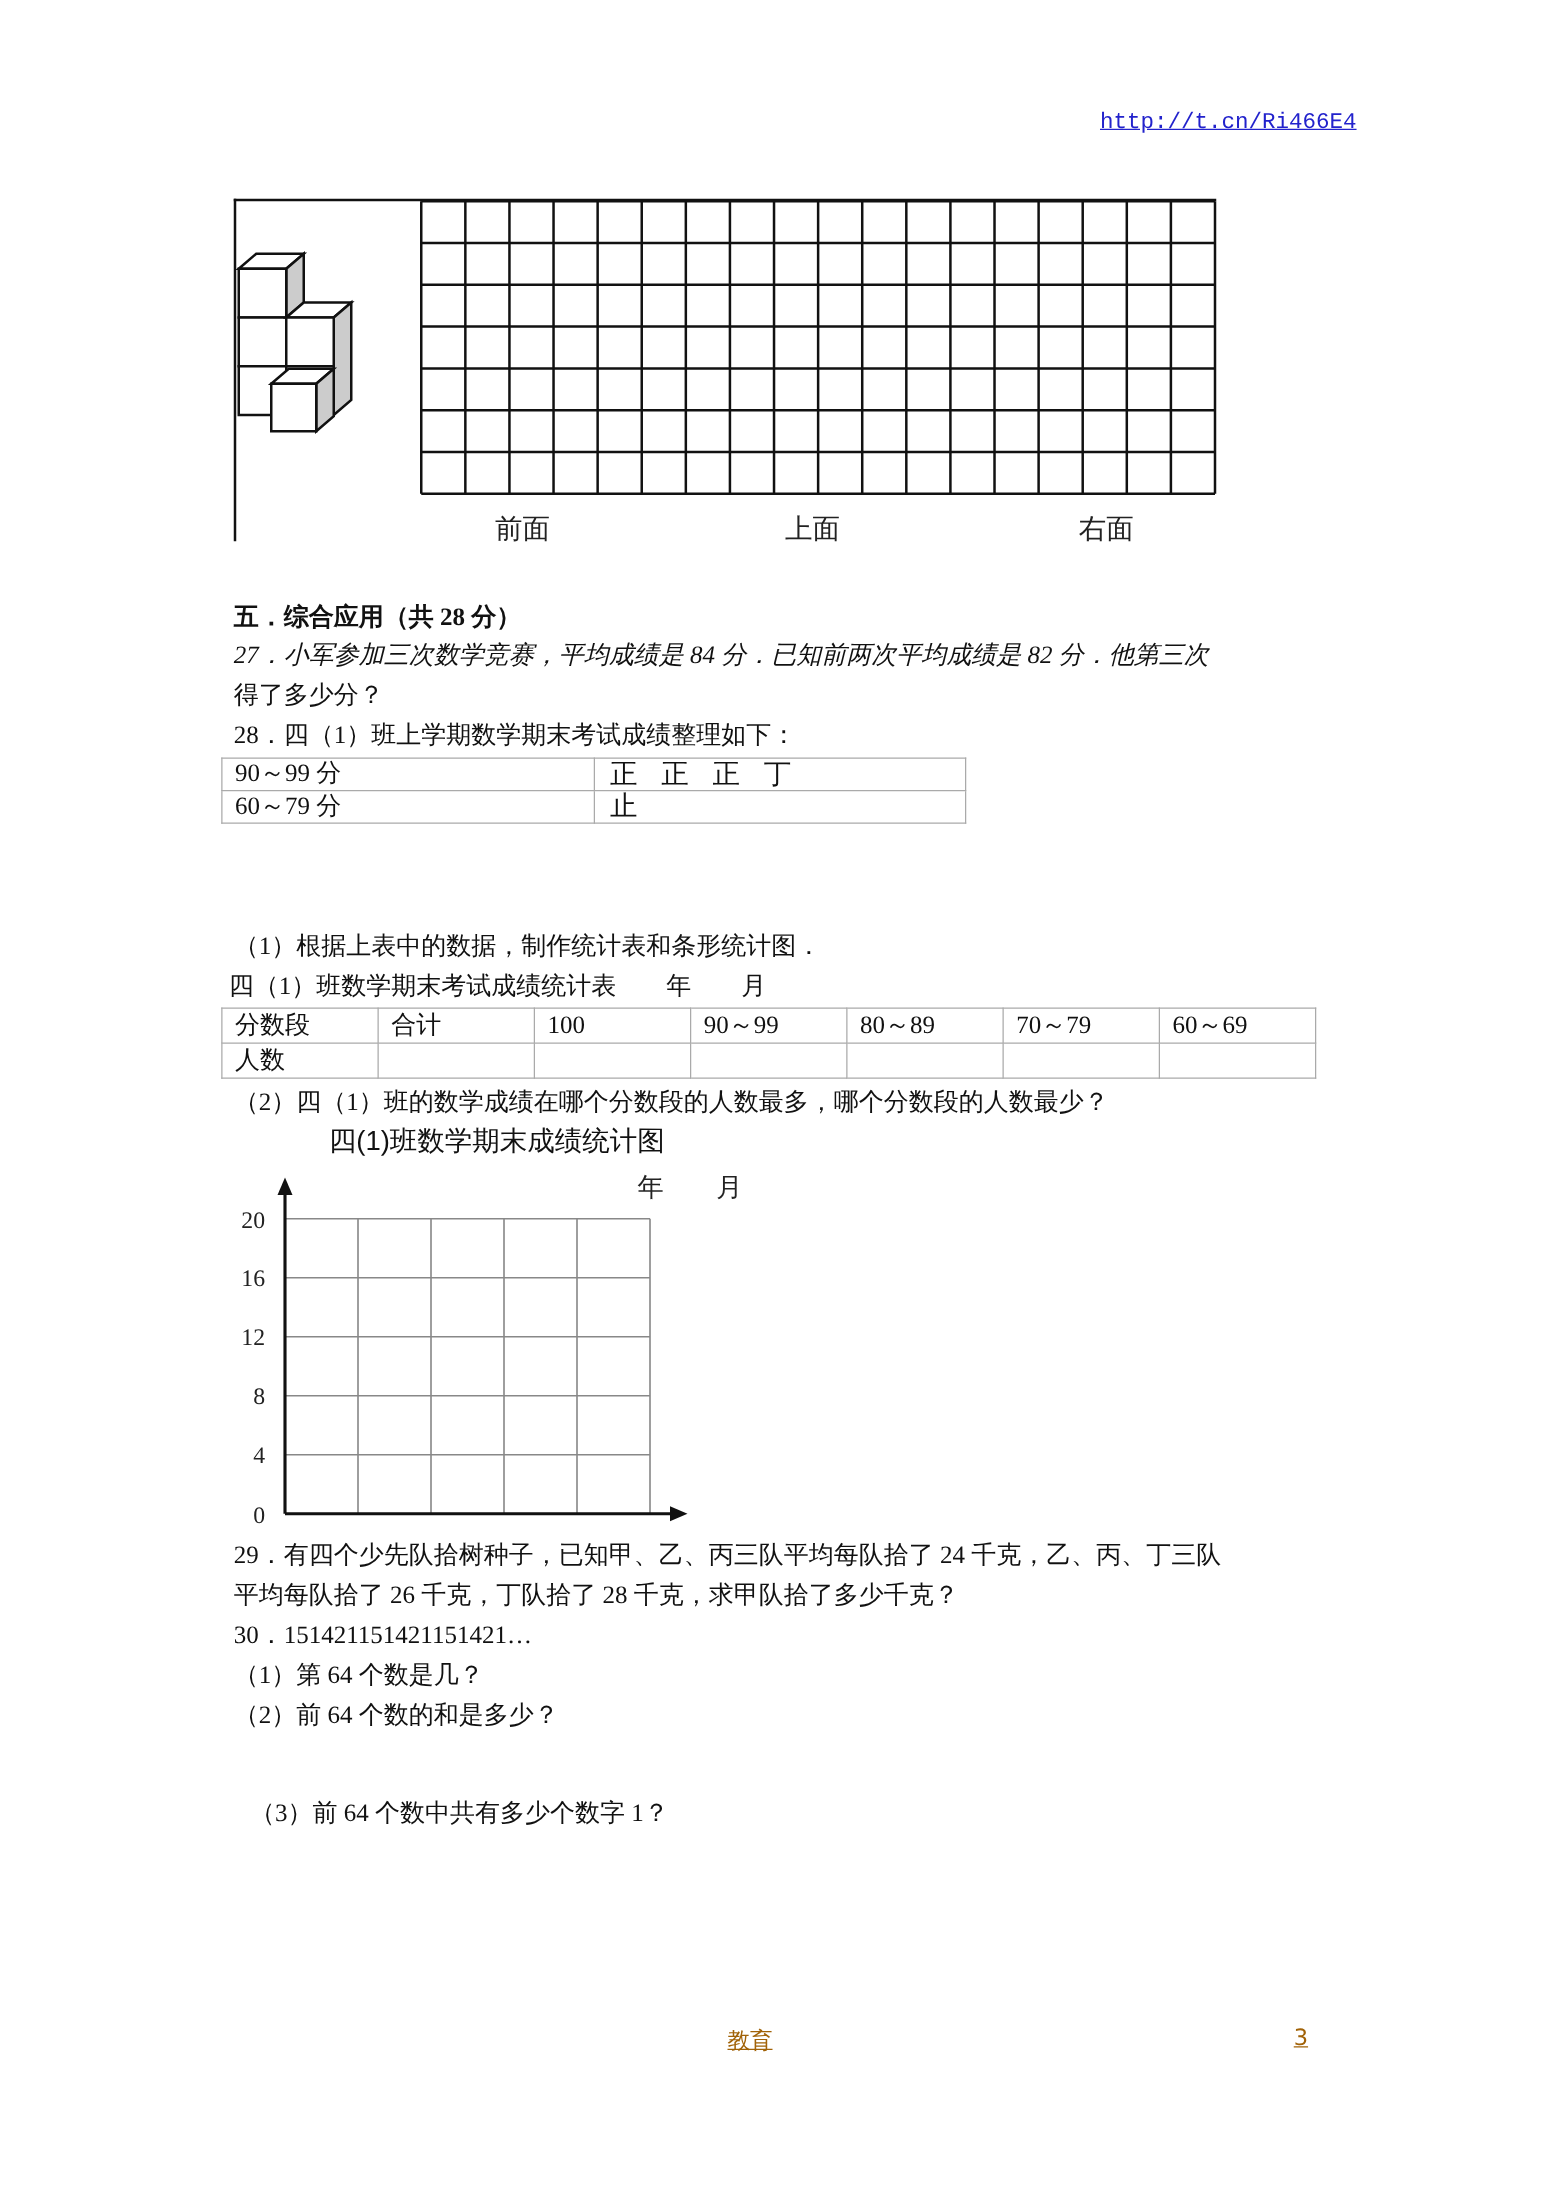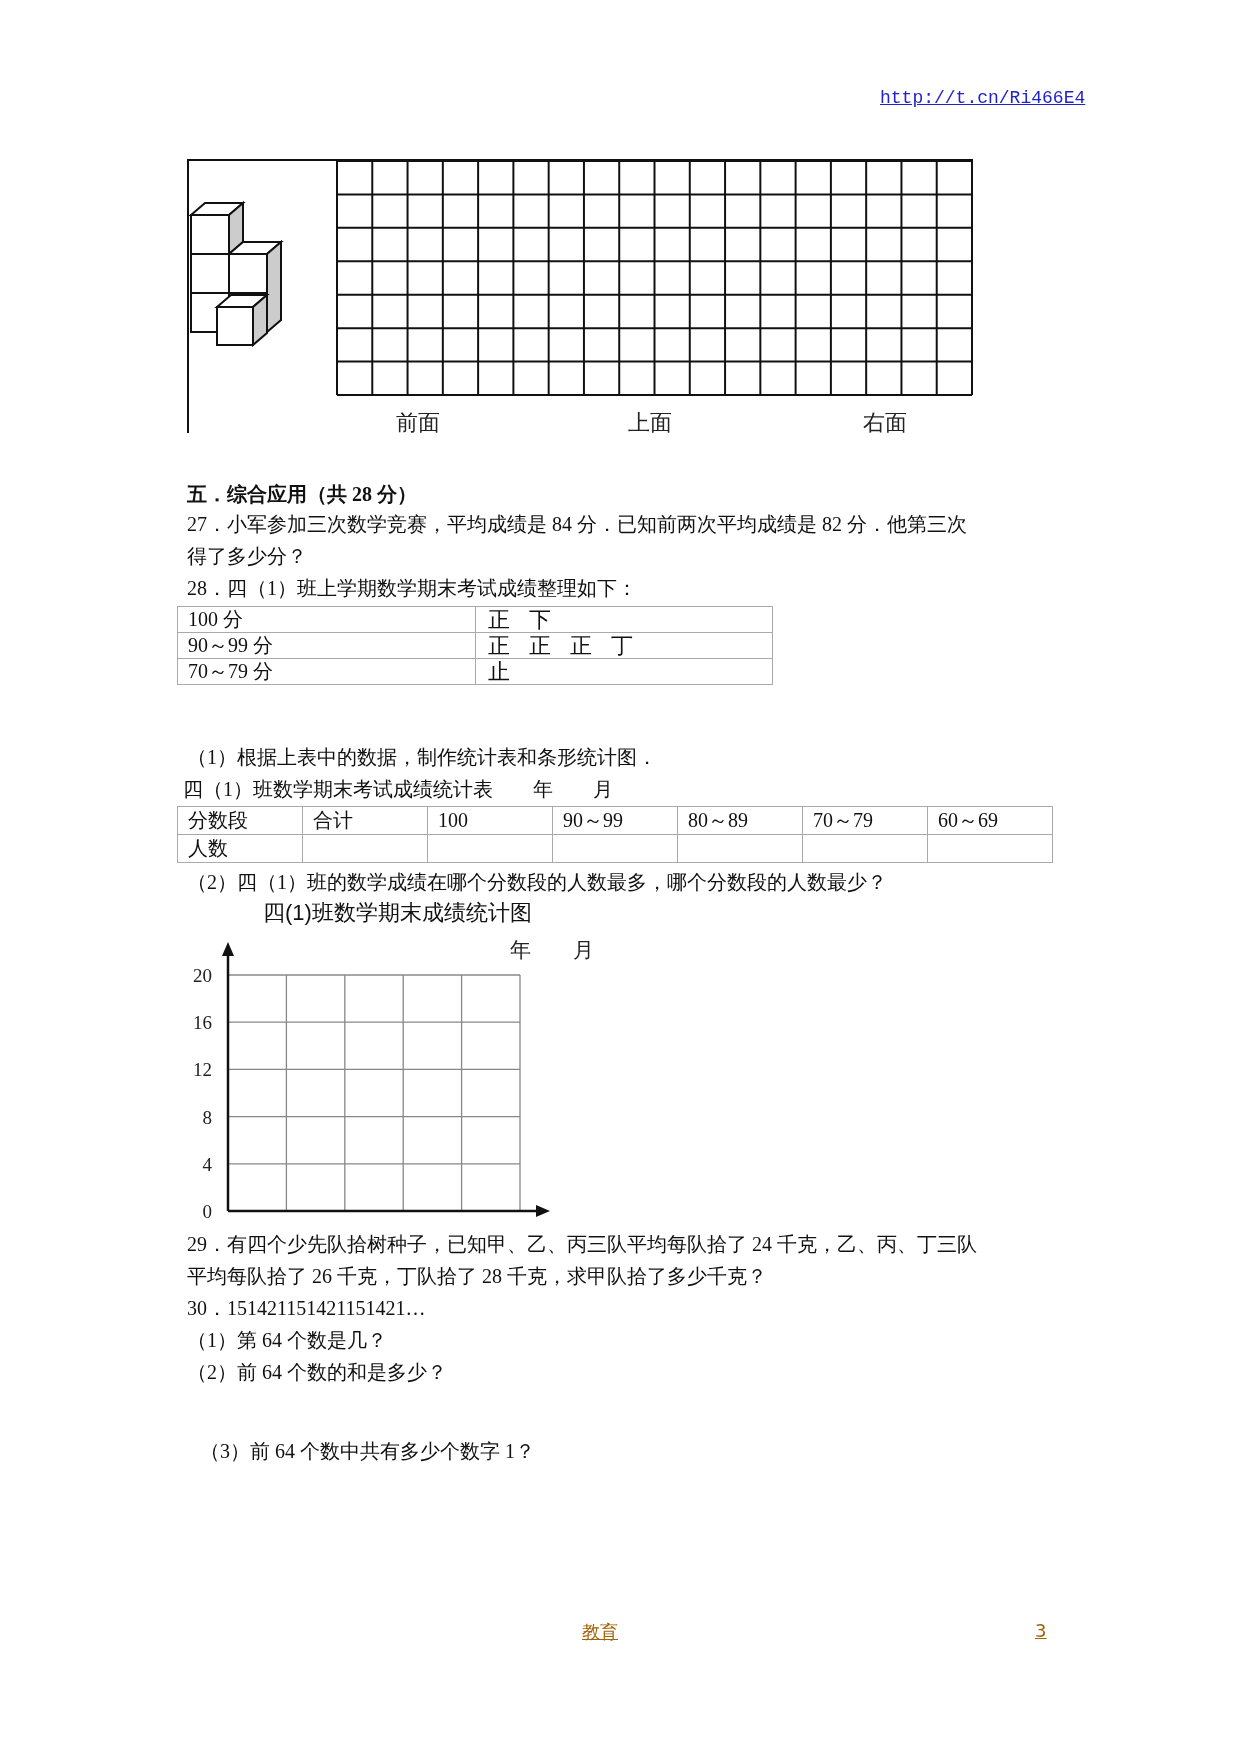--- a/index.html
+++ b/index.html
@@ -89,36 +89,32 @@
     <line x1="1" y1="134.71428571428572" x2="636" y2="134.71428571428572" stroke="#111" stroke-width="2"></line>
     <line x1="1" y1="168.14285714285717" x2="636" y2="168.14285714285717" stroke="#111" stroke-width="2"></line>
     <line x1="1" y1="201.57142857142858" x2="636" y2="201.57142857142858" stroke="#111" stroke-width="2"></line>
     <line x1="1" y1="235" x2="636" y2="235" stroke="#111" stroke-width="2"></line>
   </svg>
 <div class="abs view-label" style="left:396px;">前面</div>
 <div class="abs view-label" style="left:628px;">上面</div>
 <div class="abs view-label" style="left:863px;">右面</div>
 
 <div class="abs text bold" style="left:187px; top:478px;text-align:center;">五．综合应用（共 28 分）</div>
-<div class="abs text" style="left:187px; top:508px;">27．小军参加三次数学竞赛，平均成绩是 84 分．已知前两次平均成绩是 82 分．他第三次</div>
+<div class="abs text" style="left:187px; top:508px;font-style:italic;">27．小军参加三次数学竞赛，平均成绩是 84 分．已知前两次平均成绩是 82 分．他第三次</div>
 <div class="abs text" style="left:187px; top:540px;">得了多少分？</div>
 <div class="abs text" style="left:187px; top:572px;">28．四（1）班上学期数学期末考试成绩整理如下：</div>
 
 <table class="score">
   <tbody>
     <tr>
-      <td class="c1">100  分</td>
-      <td class="c2">正 下</td>
-    </tr>
-    <tr>
       <td class="c1">90～99 分</td>
       <td class="c2">正 正 正 丁</td>
     </tr>
     <tr>
-      <td class="c1">70～79 分</td>
+      <td class="c1">60～79 分</td>
       <td class="c2">止</td>
     </tr>
   </tbody>
 </table>
 
 <div class="abs text" style="left:187px; top:741px;">（1）根据上表中的数据，制作统计表和条形统计图．</div>
 <div class="abs text" style="left:183px; top:773px;">四（1）班数学期末考试成绩统计表　　年　　月</div>
 
 <table class="stat">
   <tbody>

